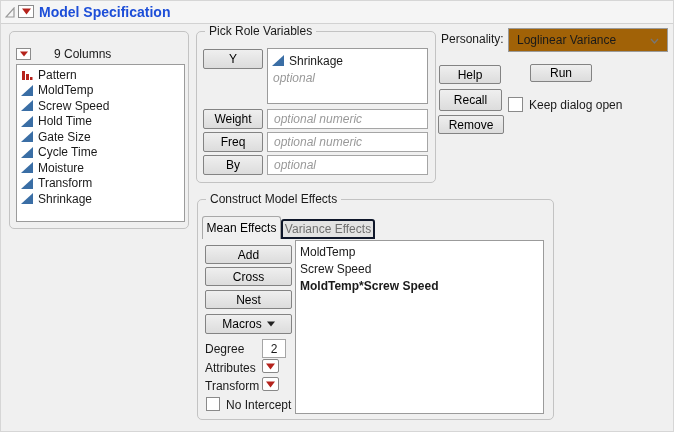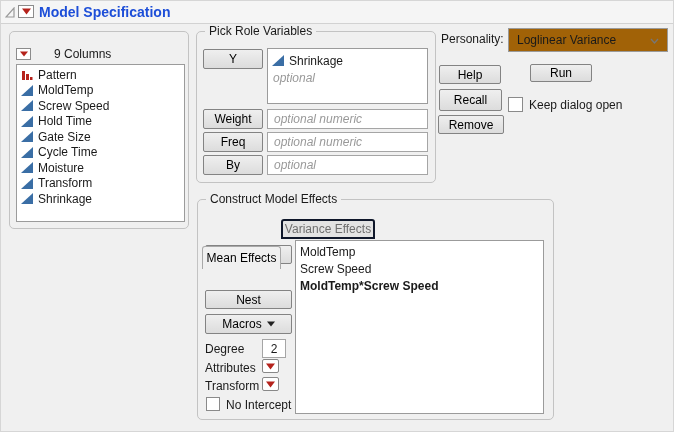--- a/index.html
+++ b/index.html
@@ -213,24 +213,25 @@
   <div class="btn" style="left:438px; top:64px; width:62px; height:19px;">Help</div>
   <div class="btn" style="left:529px; top:63px; width:62px; height:18px;">Run</div>
   <div class="btn" style="left:438px; top:88px; width:63px; height:22px;">Recall</div>
   <div class="cb" style="left:507px; top:96px; width:15px; height:15px;"></div>
   <span class="lbl" style="left:528px; top:97px;">Keep dialog open</span>
   <div class="btn" style="left:437px; top:114px; width:66px; height:19px;">Remove</div>
 
   <div class="group" style="left:196px; top:198px; width:357px; height:221px;">
     <span class="group-label">Construct Model Effects</span>
 
-    <div class="tab-active" style="left:4px; top:16px; width:79px; height:23px;margin-top:30px;">Mean Effects</div>
+    <div class="tab-active" style="left:4px; top:16px; width:79px; height:23px;">Mean Effects</div>
     <div class="tab-inactive" style="left:83px; top:19px; width:94px; height:20px;">Variance Effects</div>
 
     <div class="btn" style="left:7px; top:45px; width:87px; height:19px;">Add</div>
+    <div class="btn" style="left:7px; top:67px; width:87px; height:19px;">Cross</div>
     <div class="btn" style="left:7px; top:90px; width:87px; height:19px;">Nest</div>
 
     <div class="btn" style="left:7px; top:114px; width:87px; height:20px;">
       <span>Macros</span>
       <svg width="8" height="6">
           <polygon points="0,0.5 8,0.5 4,5.5" fill="#222"></polygon>
         </svg>
     </div>
 
     <span class="lbl" style="left:7px; top:142px;text-align:right;">Degree</span>

